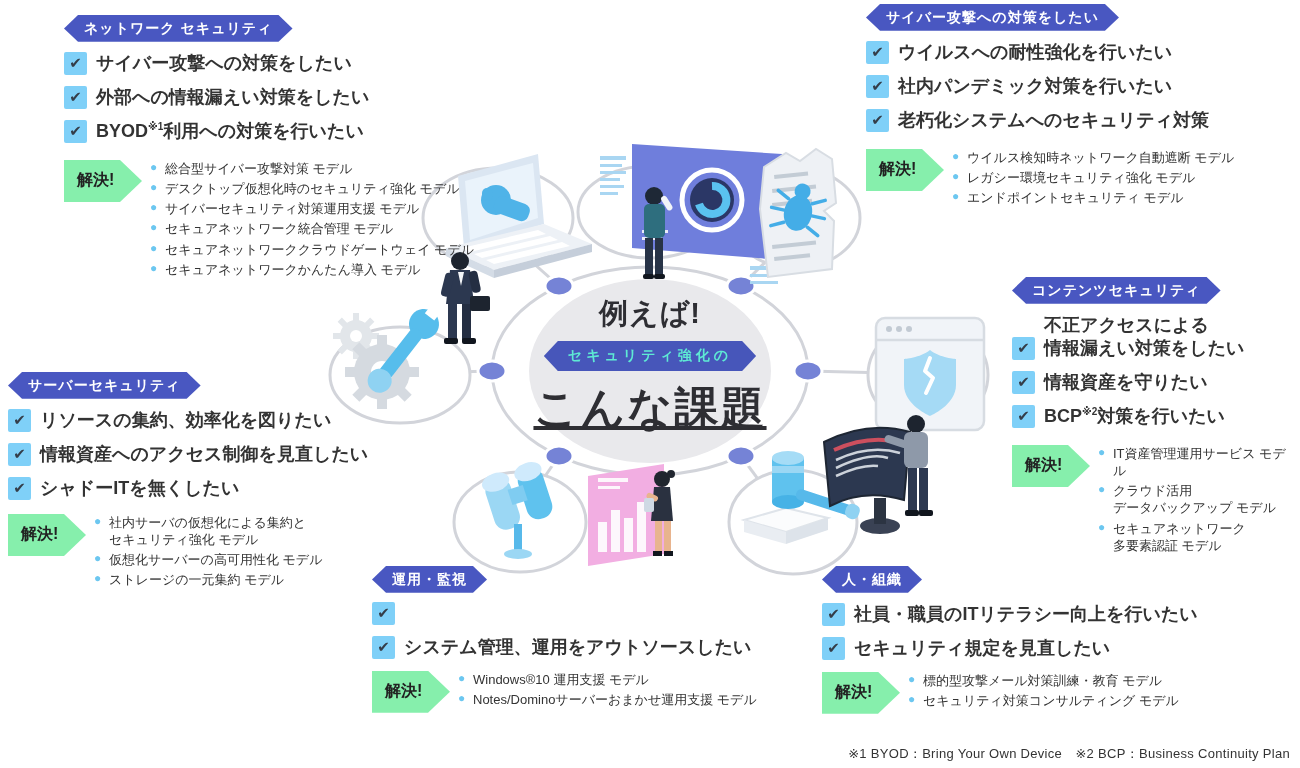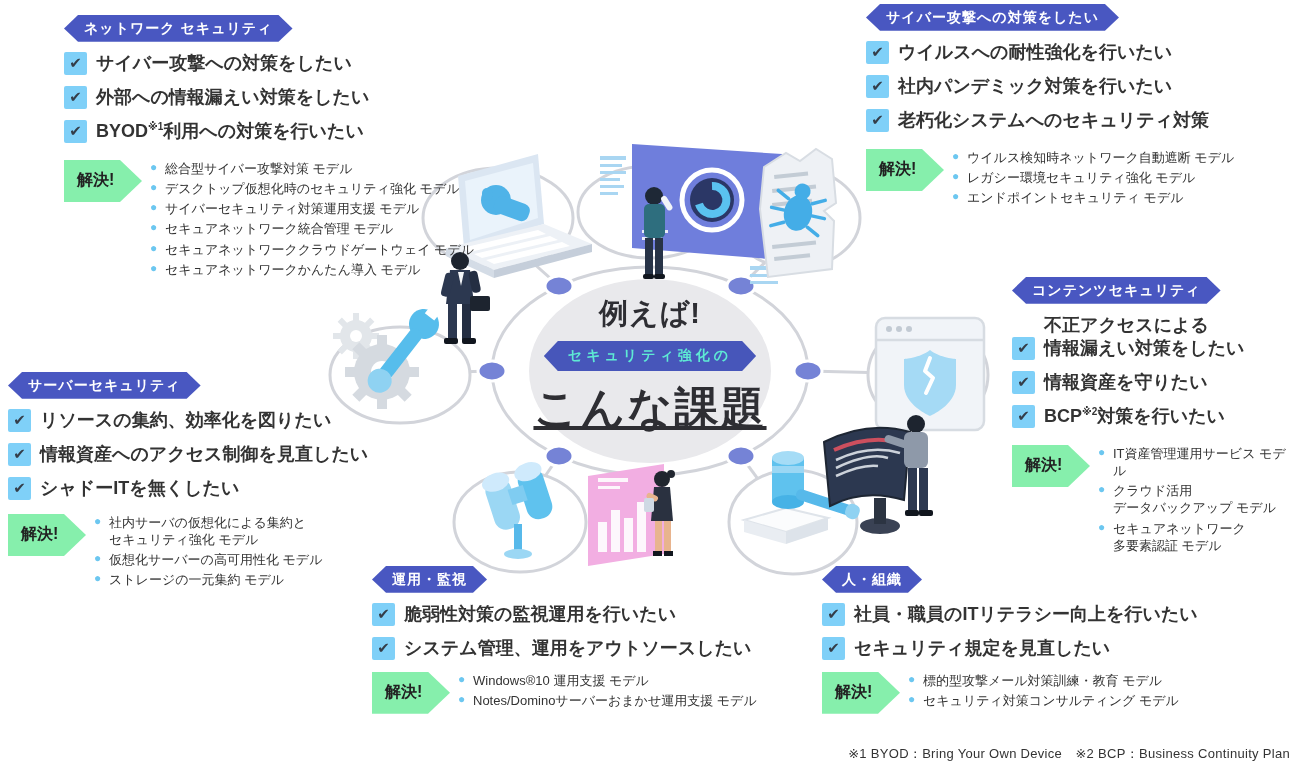--- a/index.html
+++ b/index.html
@@ -412,21 +412,20 @@
       <li>ストレージの一元集約 モデル</li>
     </ul>
   </div>
 </section>
 
 <section class="panel" style="left:372px;top:566px;width:440px;">
   <div class="badge">運用・監視</div>
   <div class="checks">
     <div class="check-item">
       <span class="checkbox"></span>
-      <span class="check-text">脆弱性対策の監視運用を行いたい</span>
     </div>
     <div class="check-item">
       <span class="checkbox"></span>
       <span class="check-text">システム管理、運用をアウトソースしたい</span>
     </div>
   </div>
   <div class="solve-row" style="margin-top:12px;">
     <div class="solve-arrow">解決!</div>
     <ul class="solutions">
       <li>Windows®10 運用支援 モデル</li>

